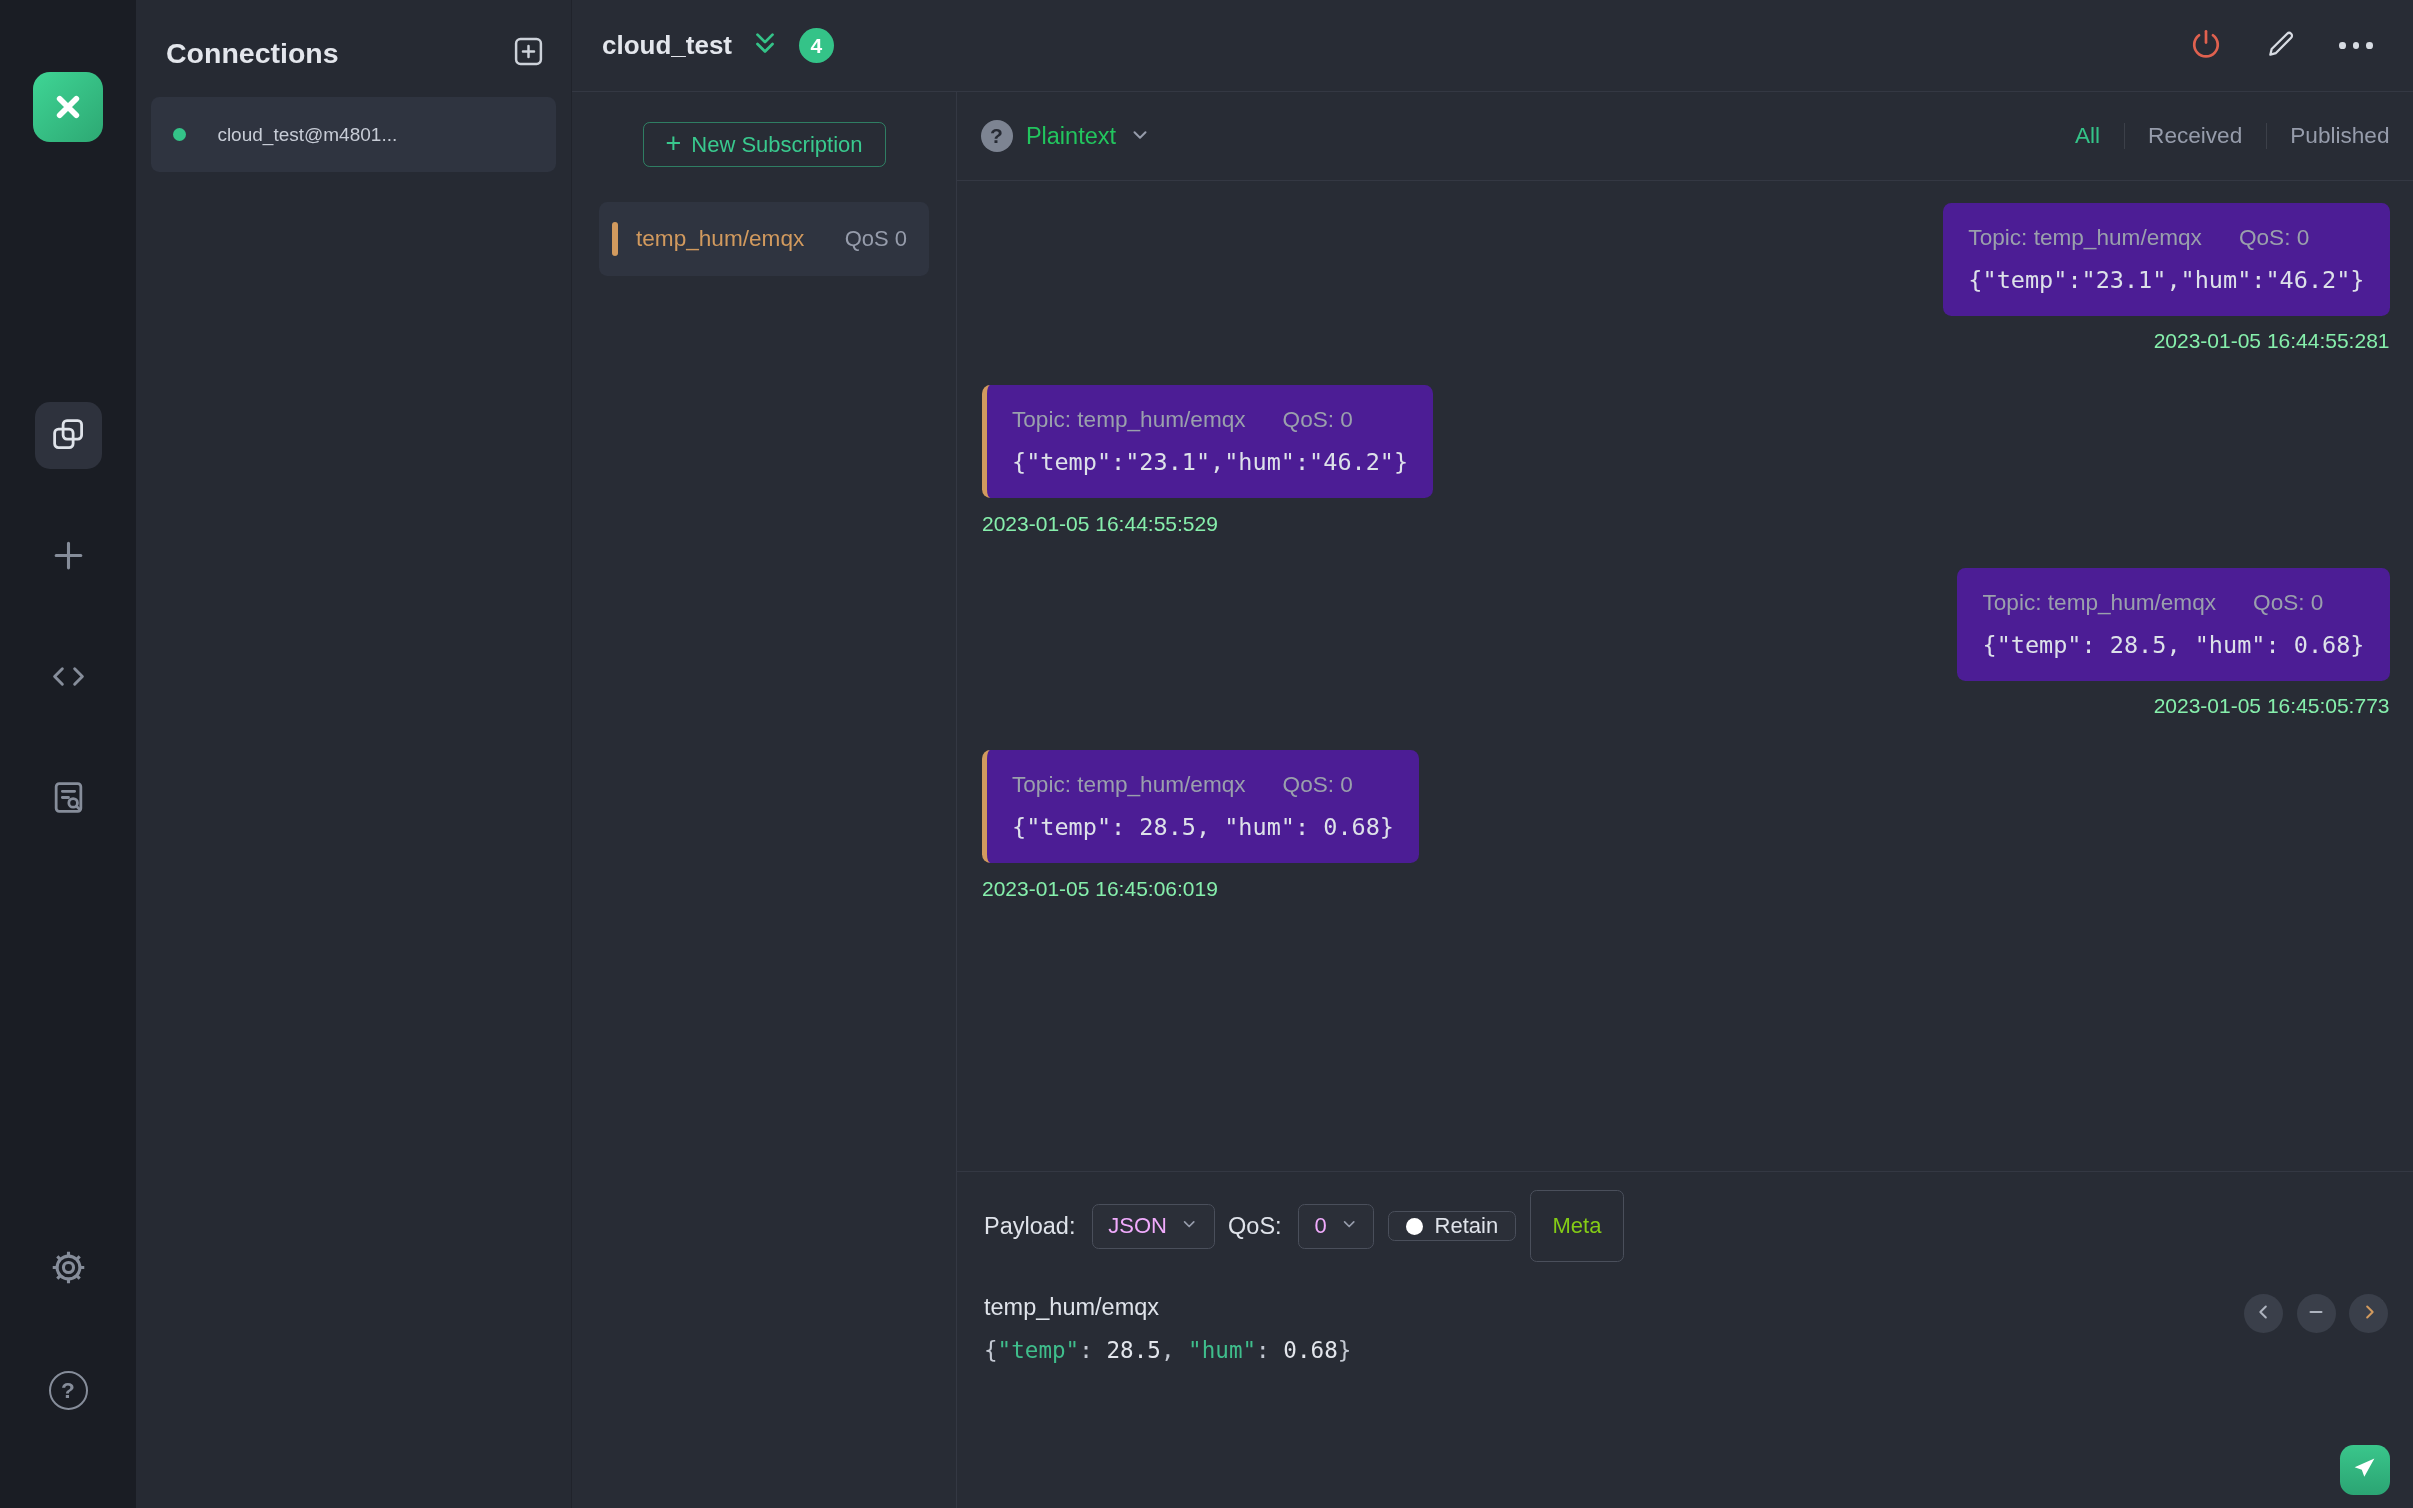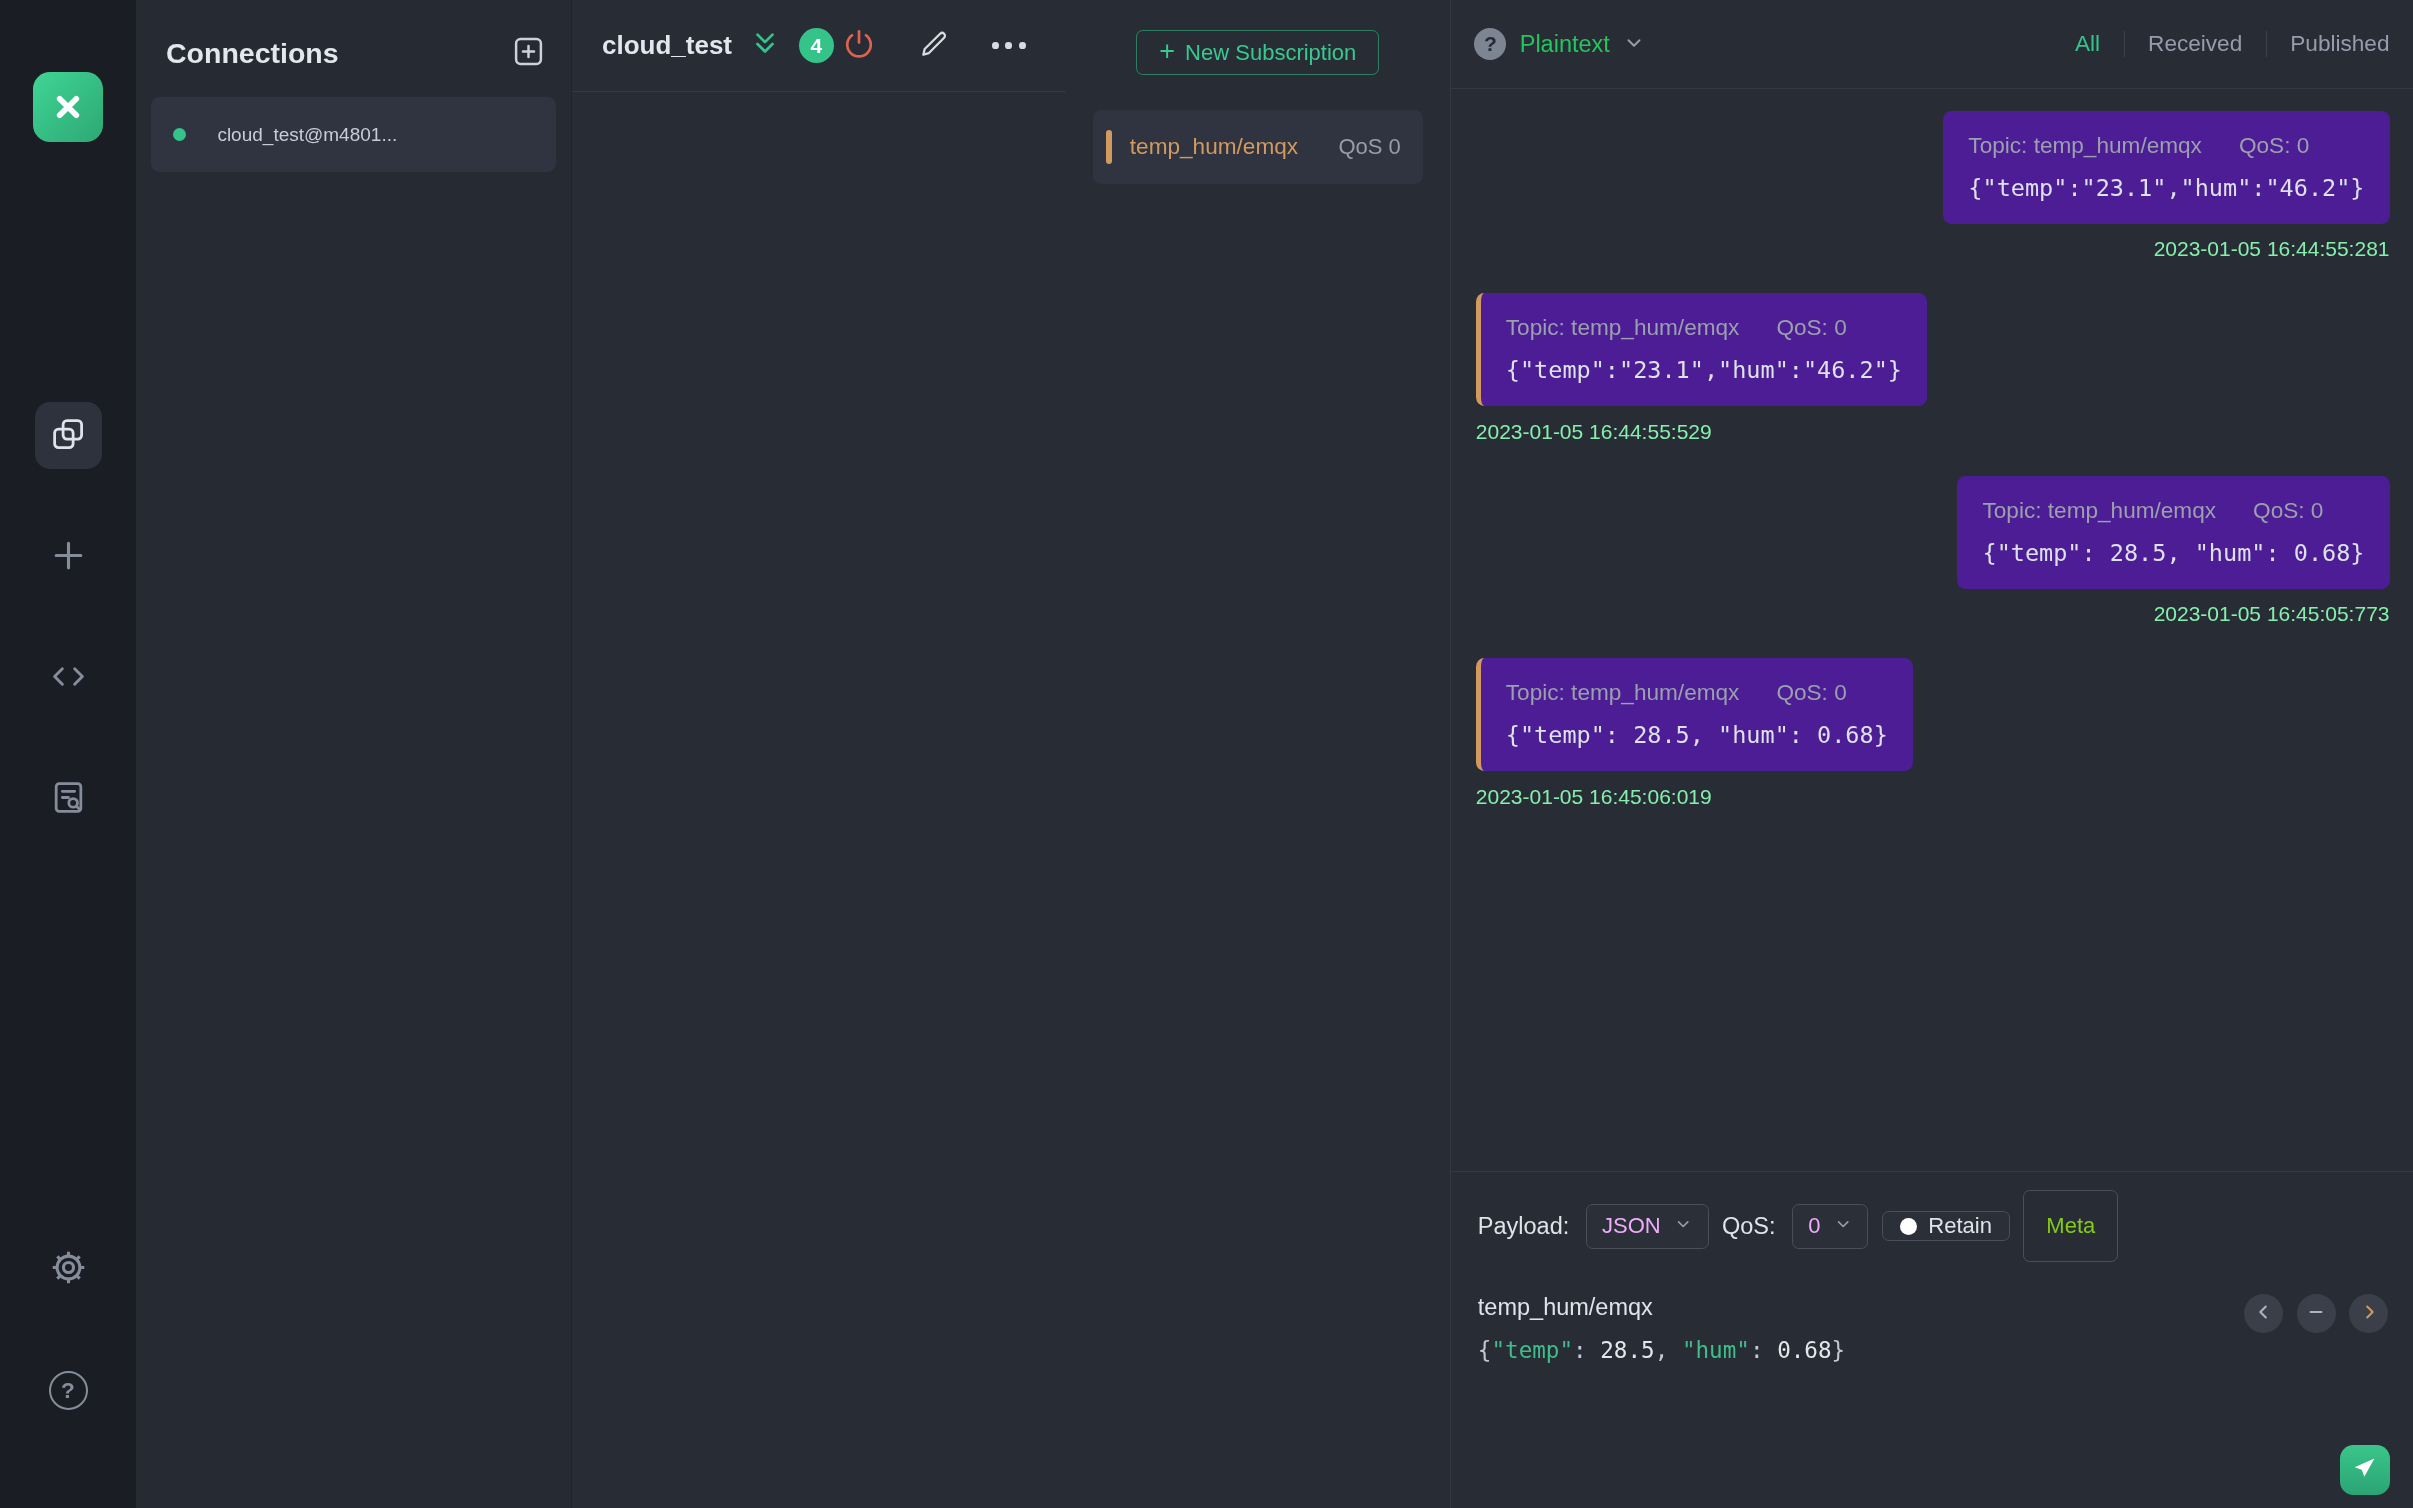--- a/index.html
+++ b/index.html
@@ -32,21 +32,21 @@
                  padding:34px 25px 25px 30px; }
   .conn-title-text { font-size:28.5px; font-weight:bold; }
   .icon-btn { background:none; border:none; padding:0; cursor:pointer;
               display:grid; place-items:center; }
   .conn-item { margin:0 15px; height:75px; min-height:75px; background:#2f3440;
                border-radius:8.4px; display:flex; align-items:center; gap:31px;
                padding:0 22px; font-size:19px; color:#c7ccd6; cursor:pointer; }
   .status-dot { width:13.4px; height:13.4px; border-radius:50%; background:#34c388; }
 
   
-  .main { flex:1; display:flex; flex-direction:row; min-width:0; }
+  .main { flex:1; display:flex; flex-direction:column; min-width:0; }
   .topbar { height:92px; min-height:92px; border-bottom:0.8px solid #343843;
             display:flex; align-items:center; justify-content:space-between;
             padding:0 32px 0 30px; }
   .topbar-left { display:flex; align-items:center; gap:18.4px; }
   .topbar-title { font-size:26px; font-weight:bold; }
   .badge { min-width:35px; height:35px; padding:0 8.4px; border-radius:17.6px;
            background:#34c388; color:#ffffff; font-size:21px; font-weight:bold;
            display:grid; place-items:center; }
   .topbar-right { display:flex; align-items:center; gap:25px; }
   .tb-icon { width:50px; height:50px; display:grid; place-items:center;

